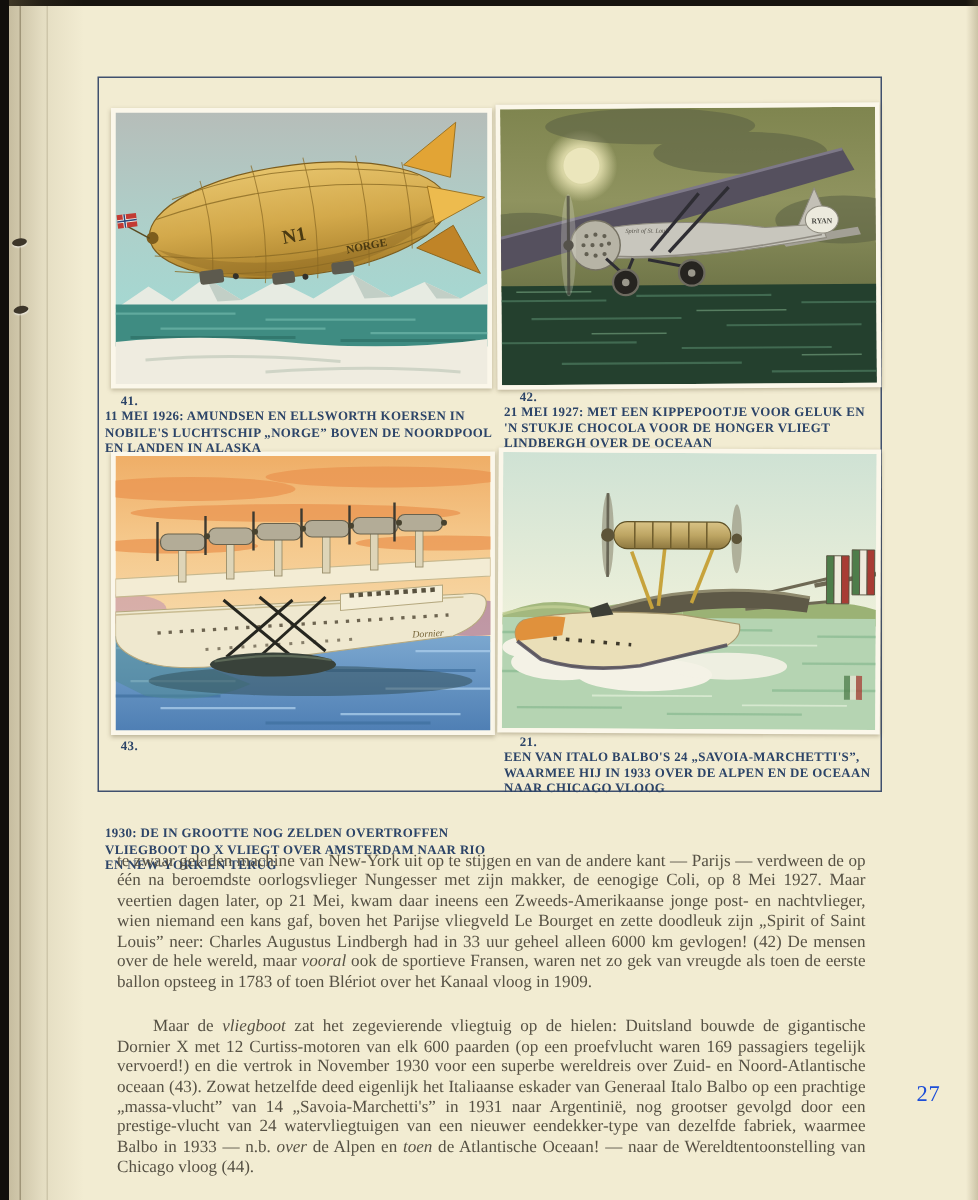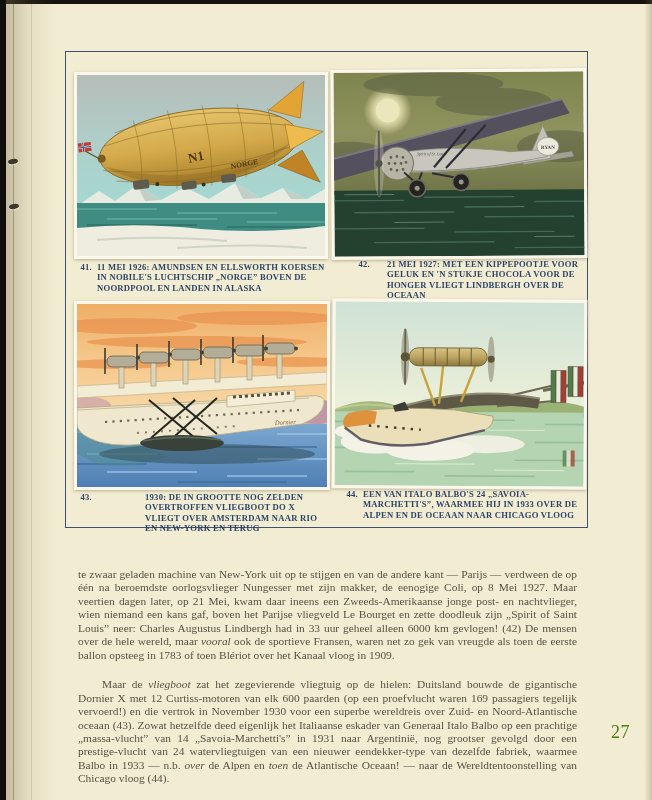--- a/index.html
+++ b/index.html
@@ -26,34 +26,34 @@
 
   .card-img{position:absolute;background:#fbf7ea;padding:3px;
     box-shadow:0 1px 3px rgba(92,80,48,.38);}
   .card-img svg{display:block;}
   .img41{left:74px;top:72px;}
   .img42{left:331px;top:69px;transform:rotate(-.4deg);}
   .img43{left:74px;top:301px;}
   .img44{left:332px;top:299px;transform:rotate(.3deg);}
 
   .caption{position:absolute;display:flex;color:#2c4468;font-weight:bold;
-    font-size:8.6px;line-height:10.3px;letter-spacing:.25px;}
+    font-size:8.6px;line-height:10.3px;letter-spacing:.25px;flex-direction:column;}
   .caption .num{width:22px;text-align:right;margin-right:5px;flex:none;}
   .caption .txt{flex:1;}
   .cap41{left:70px;top:262px;width:258px;}
-  .cap42{left:348px;top:259px;width:252px;gap:12px;}
+  .cap42{left:336px;top:259px;width:252px;}
   .cap43{left:70px;top:492px;width:258px;gap:48px;}
   .cap44{left:336px;top:489px;width:252px;}
 
   .body-text{position:absolute;left:62px;top:552px;width:531px;
     color:#565144;font-size:11.4px;line-height:13.45px;text-align:justify;}
   .body-text p{margin:16px;}
   .body-text p.indent{text-indent:24px;}
-  .page-num{position:absolute;left:611px;top:722px;font-size:18px;
-    color:#4d7c0f;letter-spacing:.5px;}
+  .page-num{position:absolute;left:611px;top:722px;font-size:15px;
+    color:#1d4ed8;letter-spacing:.5px;}
 </style>
 </head>
 <body>
 
 <div class="edge-top"></div>
 <div class="edge-left"></div>
 <div class="gutter-shadow"></div>
 <div class="crease c1"></div>
 <div class="crease c2"></div>
 <div class="hole h1"></div>
@@ -344,21 +344,21 @@
 </div>
 <div class="caption cap42">
   <span class="num">42.</span>
   <span class="txt">21 MEI 1927: MET EEN KIPPEPOOTJE VOOR GELUK EN 'N STUKJE CHOCOLA VOOR DE HONGER VLIEGT LINDBERGH OVER DE OCEAAN</span>
 </div>
 <div class="caption cap43">
   <span class="num">43.</span>
   <span class="txt">1930: DE IN GROOTTE NOG ZELDEN OVERTROFFEN VLIEGBOOT DO X VLIEGT OVER AMSTERDAM NAAR RIO EN NEW-YORK EN TERUG</span>
 </div>
 <div class="caption cap44">
-  <span class="num">44.</span>
+  <span class="num">21.</span>
   <span class="txt">EEN VAN ITALO BALBO'S 24 „SAVOIA-MARCHETTI'S”, WAARMEE HIJ IN 1933 OVER DE ALPEN EN DE OCEAAN NAAR CHICAGO VLOOG</span>
 </div>
 
 <div class="body-text">
     <p><span>te zwaar geladen machine van New-York uit op te stijgen en van de andere kant — Parijs — verdween de op één na beroemdste oorlogsvlieger Nungesser met zijn makker, de eenogige Coli, op 8 Mei 1927. Maar veertien dagen later, op 21 Mei, kwam daar ineens een Zweeds-Amerikaanse jonge post- en nachtvlieger, wien niemand een kans gaf, boven het Parijse vliegveld Le Bourget en zette doodleuk zijn „Spirit of Saint Louis” neer: Charles Augustus Lindbergh had in 33 uur geheel alleen 6000 km gevlogen! (42) De mensen over de hele wereld, maar </span><i>vooral</i><span> ook de sportieve Fransen, waren net zo gek van vreugde als toen de eerste ballon opsteeg in 1783 of toen Blériot over het Kanaal vloog in 1909.</span></p>
     <p class="indent"><span>Maar de </span><i>vliegboot</i><span> zat het zegevierende vliegtuig op de hielen: Duitsland bouwde de gigantische Dornier X met 12 Curtiss-motoren van elk 600 paarden (op een proefvlucht waren 169 passagiers tegelijk vervoerd!) en die vertrok in November 1930 voor een superbe wereldreis over Zuid- en Noord-Atlantische oceaan (43). Zowat hetzelfde deed eigenlijk het Italiaanse eskader van Generaal Italo Balbo op een prachtige „massa-vlucht” van 14 „Savoia-Marchetti's” in 1931 naar Argentinië, nog grootser gevolgd door een prestige-vlucht van 24 watervliegtuigen van een nieuwer eendekker-type van dezelfde fabriek, waarmee Balbo in 1933 — n.b. </span><i>over</i><span> de Alpen en </span><i>toen</i><span> de Atlantische Oceaan! — naar de Wereldtentoonstelling van Chicago vloog (44).</span></p>
   </div>
 
 <div class="page-num">27</div>
 

